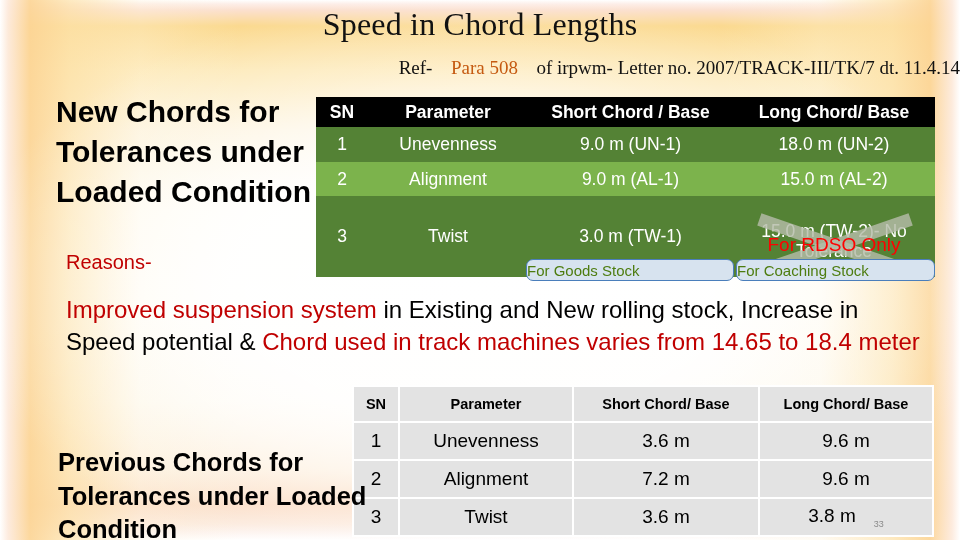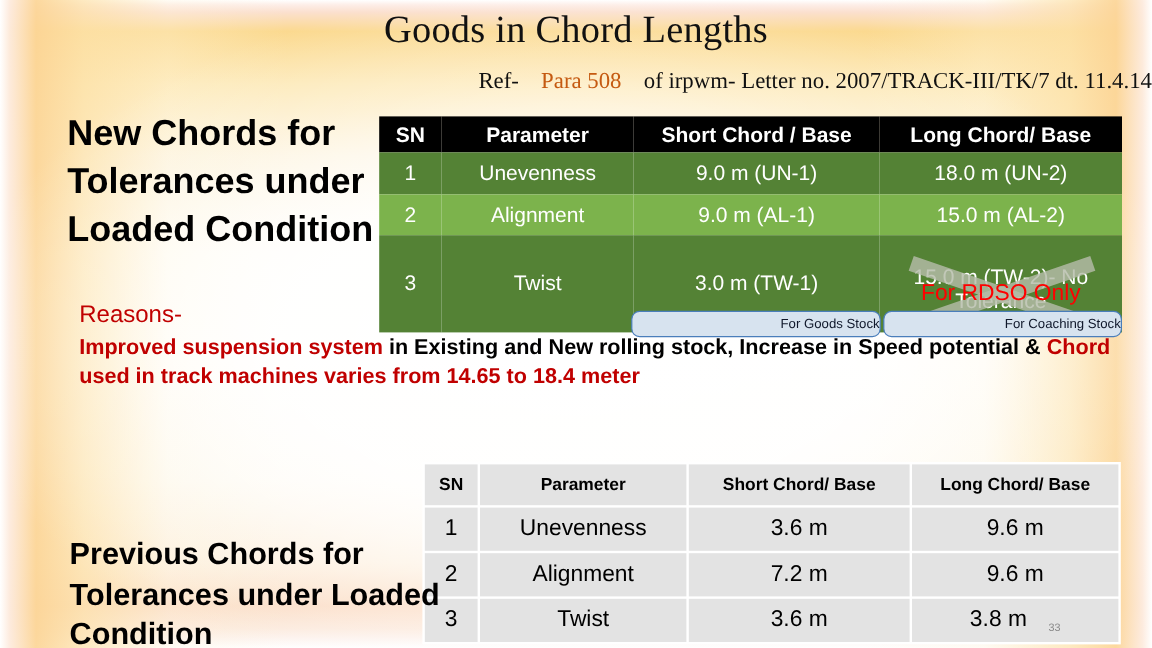--- a/index.html
+++ b/index.html
@@ -102,27 +102,26 @@
     width: 330px;
     font-size: 25.5px;
     font-weight: bold;
     color: #000000;
     line-height: 1.32;
     z-index: 6;
   }
 
   
   #reasons-para {
-    left: 66px; top: 278px;
+    left: 66px; top: 294px;
     width: 862px;
-    font-size: 18px;
+    font-size: 24px;
     line-height: 1.33;
     color: #000000;
     z-index: 5;
-    font-weight: bold;
   }
   #reasons-para .red { color: #c00000; }
 
   
   #table-new {
     left: 316px; top: 97px;
     width: 619px;
     border-collapse: collapse;
     table-layout: fixed;
     z-index: 3;
@@ -180,23 +179,23 @@
     color: #ff0000;
     font-size: 19px;
     text-align: center;
   }
 
   
   .stock-btn {
     position: absolute;
     height: 22px;
     line-height: 21px;
-    text-align: right;
-    color: #0f172a;
-    font-size: 11px;
+    text-align: left;
+    color: #4d7c0f;
+    font-size: 15px;
     background: #d7e3ef;
     border: 1.5px solid #4a7ebb;
     border-radius: 7px;
     z-index: 7;
     box-sizing: border-box;
   }
   #btn-goods    { left: 526px; top: 259px; width: 208px; }
   #btn-coaching { left: 736px; top: 259px; width: 199px; }
 
   
@@ -238,21 +237,21 @@
 </style>
 </head>
 <body>
 
 <div id="slide">
 
   <div class="bg-base"></div>
   <div class="bg-sides"></div>
   <div class="bg-glow"></div>
 
-  <div class="layer" id="title">Goods in Chord Lengths</div>
+  <div class="layer" id="title">Speed in Chord Lengths</div>
 
   <div class="layer" id="subtitle">
     <span>Ref-</span>
     <span class="sp"></span>
     <span class="hl">Para 508</span>
     <span class="sp"></span>
     <span>of irpwm- Letter no. 2007/TRACK-III/TK/7 dt. 11.4.14</span>
   </div>
 
   <div class="layer" id="new-chords-heading">New Chords for Tolerances under Loaded Condition</div>

